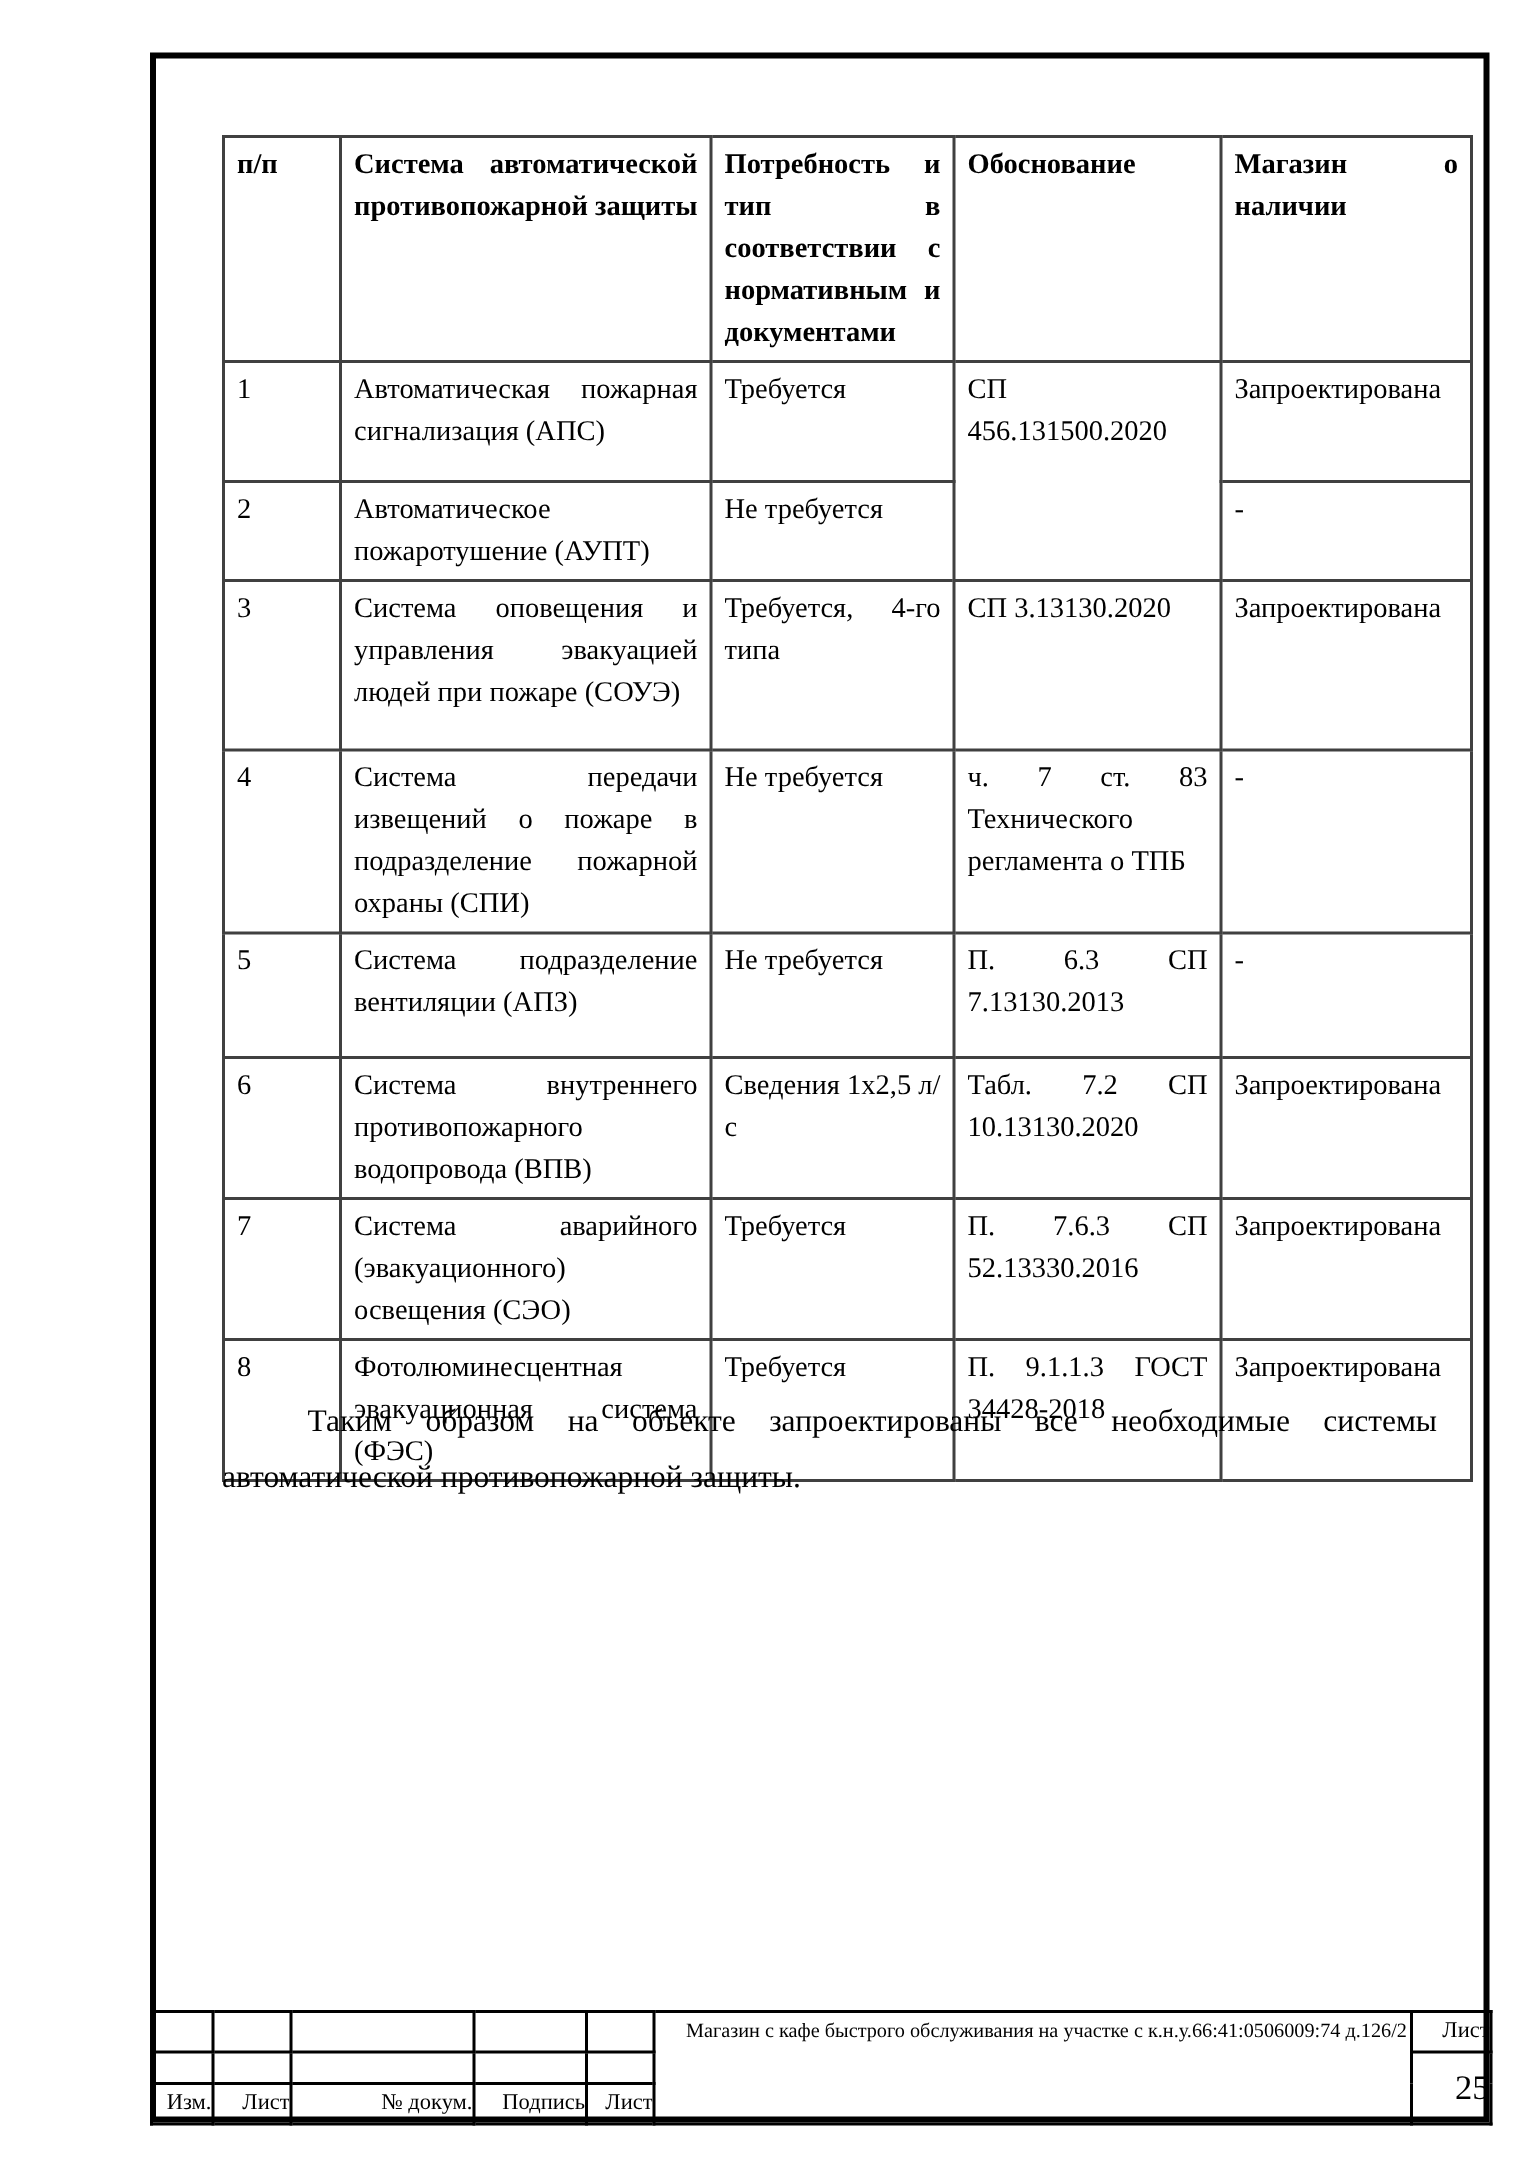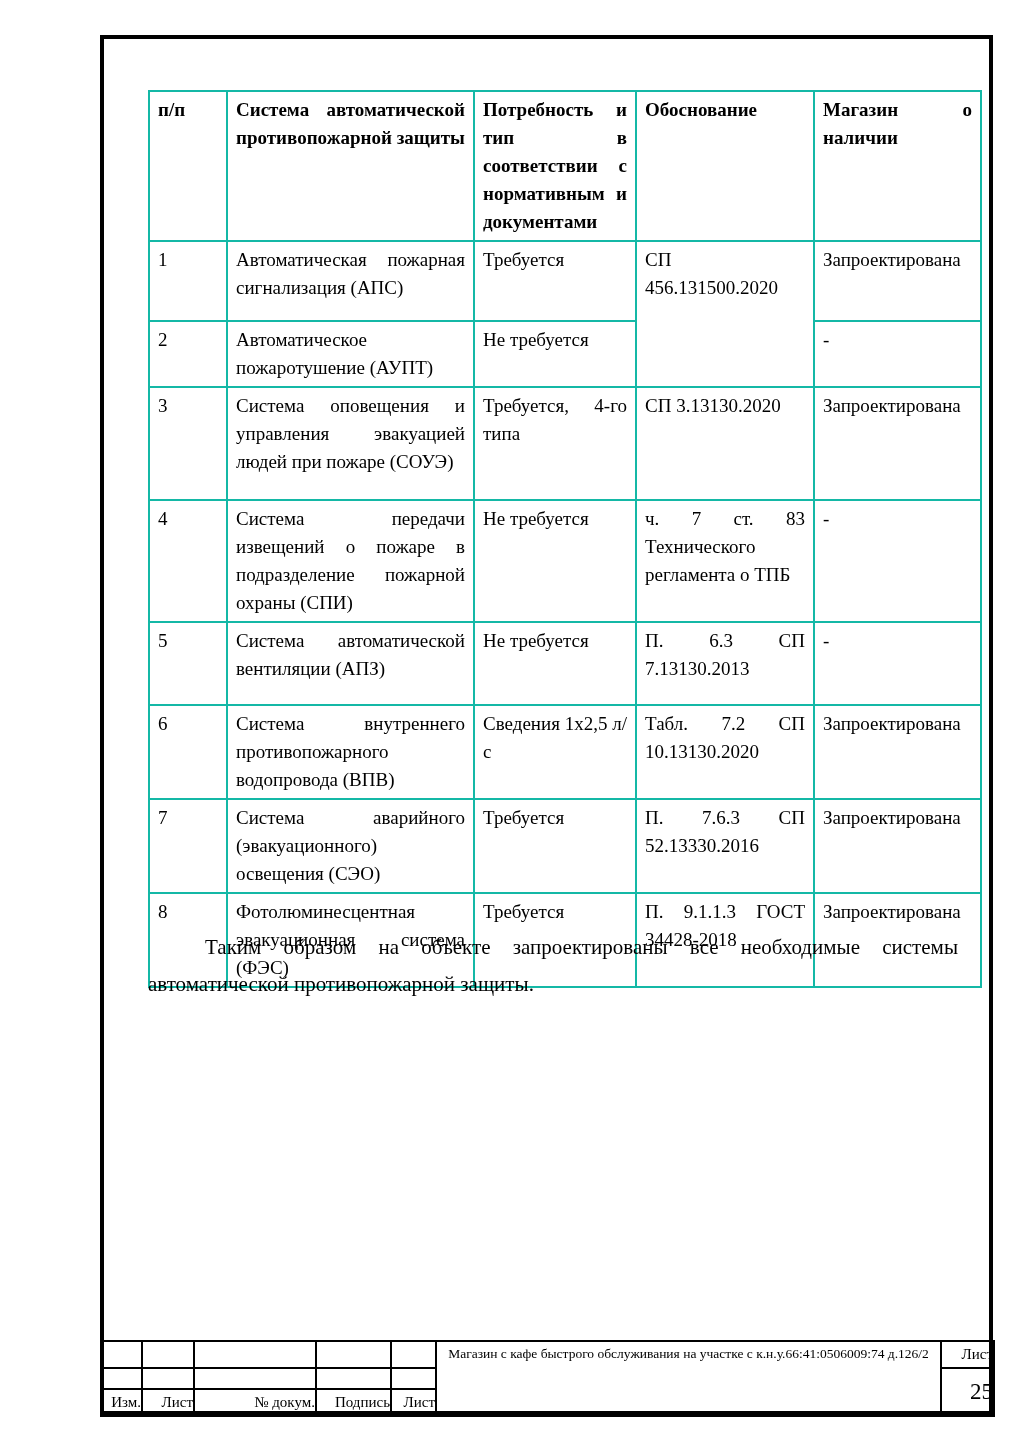--- a/index.html
+++ b/index.html
@@ -25,21 +25,21 @@
   table.main {
     position: absolute;
     left: 148px; top: 90px;
     width: 832px;
     border-collapse: collapse;
     table-layout: fixed;
     font-size: 19px;
     line-height: 28px;
   }
   table.main th, table.main td {
-    border: 2px solid #14b8a6;
+    border: 2px solid #404040;
     vertical-align: top;
     padding: 4px 8px;
     text-align: justify;
     font-weight: normal;
     overflow: hidden;
   }
   table.main th { font-weight: bold; }
   th.c-num { text-align: left; padding-top: 34px; }
   td.c-num { text-align: left; }
   td.c-status { text-align: left; font-family: Liberation Serif, serif; }
@@ -67,21 +67,21 @@
     padding: 0;
     vertical-align: middle;
     text-align: right;
     font-size: 15px;
     overflow: hidden;
   }
   table.tb td.tb-project {
     font-style: normal;
     font-size: 13.5px;
     vertical-align: top;
-    text-align: center;
+    text-align: right;
     padding: 3px 2px;
     line-height: 17px;
   }
   table.tb td.tb-sheetnum { font-size: 23px; }
   table.tb tr.tb-r1 { height: 27px; }
   table.tb tr.tb-r2 { height: 21px; }
   table.tb tr.tb-r3 { height: 27px; }
 </style>
 </head>
 <body>
@@ -128,21 +128,21 @@
     </tr>
     <tr style="height:109px">
       <td class="c-num">4</td>
       <td>Система передачи извещений о пожаре в подразделение пожарной охраны (СПИ)</td>
       <td>Не требуется</td>
       <td>ч. 7 ст. 83 Технического регламента о ТПБ</td>
       <td class="c-status">-</td>
     </tr>
     <tr style="height:83px">
       <td class="c-num">5</td>
-      <td>Система автоматической вентиляции (АПЗ)</td>
+      <td>Система подразделение вентиляции (АПЗ)</td>
       <td>Не требуется</td>
       <td>П. 6.3 СП 7.13130.2013</td>
       <td class="c-status">-</td>
     </tr>
     <tr style="height:81px">
       <td class="c-num">6</td>
       <td>Система внутреннего противопожарного водопровода (ВПВ)</td>
       <td>Сведения 1х2,5 л/с</td>
       <td>Табл. 7.2 СП 10.13130.2020</td>
       <td class="c-status">Запроектирована</td>

